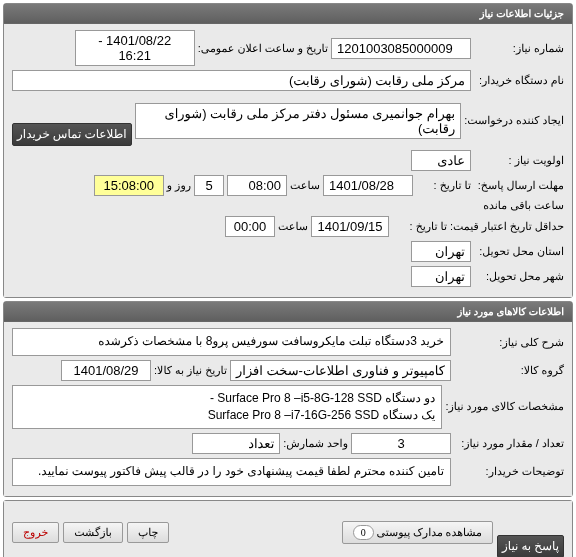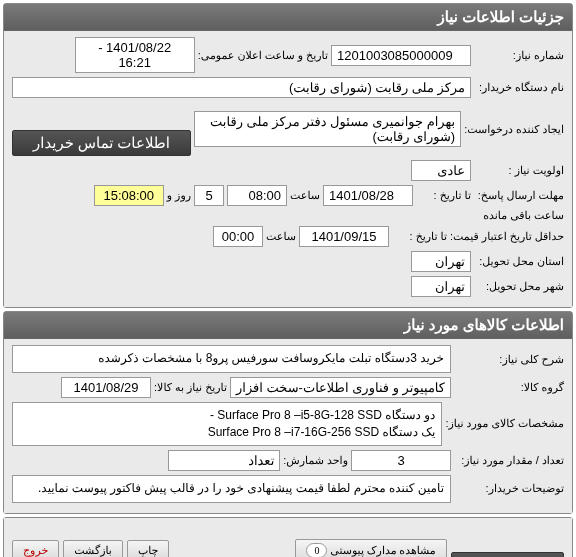--- a/index.html
+++ b/index.html
@@ -13,21 +13,21 @@
 .panel {
   border: 1px solid #888;
   margin: 3px;
   border-radius: 3px;
 }
 .panel-header {
   background: linear-gradient(#7a7a7a, #5f5f5f);
   color: #fff;
   font-weight: bold;
   padding: 4px 8px;
-  font-size: 15px;
+  font-size: 10px;
   border-bottom: 1px solid #666;
 }
 .panel-body {
   background: #eaeaea;
   padding: 6px 8px;
 }
 .row {
   display: flex;
   align-items: center;
   margin-bottom: 4px;
@@ -50,22 +50,22 @@
   min-height: 18px;
   color: #000;
 }
 .value-box.highlighted {
   background: #ffff99;
 }
 .btn {
   background: linear-gradient(#555, #3a3a3a);
   color: #fff;
   border: 1px solid #333;
-  padding: 3px 20px;
-  font-size: 15px;
+  padding: 3px 4px;
+  font-size: 12px;
   cursor: pointer;
   border-radius: 2px;
   font-family: Tahoma;
   margin-top: 28px;
 }
 .btn-light {
   background: linear-gradient(#f5f5f5, #dcdcdc);
   color: #000;
   border: 1px solid #999;
   padding: 3px 10px;
@@ -144,21 +144,21 @@
       <span class="value-box" style="width:60px;text-align:right">08:00</span>
       <span class="value-box" style="width:30px;text-align:center">5</span>
       <span>روز و</span>
       <span class="value-box highlighted" style="width:70px;text-align:center">15:08:00</span>
       <span>ساعت باقی مانده</span>
     </div>
 
     <div class="row">
       <span class="label">حداقل تاریخ اعتبار قیمت:</span>
       <span class="spacer-label">تا تاریخ :</span>
-      <span class="value-box" style="width:90px;text-align:center">1401/09/15</span>
+      <span class="value-box" style="width:78px;text-align:center">1401/09/15</span>
       <span>ساعت</span>
       <span class="value-box" style="width:50px;text-align:center">00:00</span>
     </div>
 
     <div class="row">
       <span class="label">استان محل تحویل:</span>
       <span class="value-box" style="width:60px">تهران</span>
     </div>
 
     <div class="row">
@@ -188,21 +188,21 @@
     <div class="row">
       <span class="label" style="min-width:110px">مشخصات کالای مورد نیاز:</span>
       <div class="textarea-box" style="flex:1;white-space:pre-line">دو دستگاه Surface Pro 8 –i5-8G-128 SSD -
 یک دستگاه Surface Pro 8 –i7-16G-256 SSD</div>
     </div>
 
     <div class="row">
       <span class="label" style="min-width:110px">تعداد / مقدار مورد نیاز:</span>
       <span class="value-box" style="width:100px;text-align:center">3</span>
       <span class="label" style="min-width:auto">واحد شمارش:</span>
-      <span class="value-box" style="width:112px">تعداد</span>
+      <span class="value-box" style="width:88px">تعداد</span>
     </div>
 
     <div class="row">
       <span class="label" style="min-width:110px">توضیحات خریدار:</span>
       <div class="textarea-box" style="flex:1">تامین کننده محترم لطفا قیمت پیشنهادی خود را در قالب پیش فاکتور پیوست نمایید.</div>
     </div>
 
   </div>
 </div>
 

